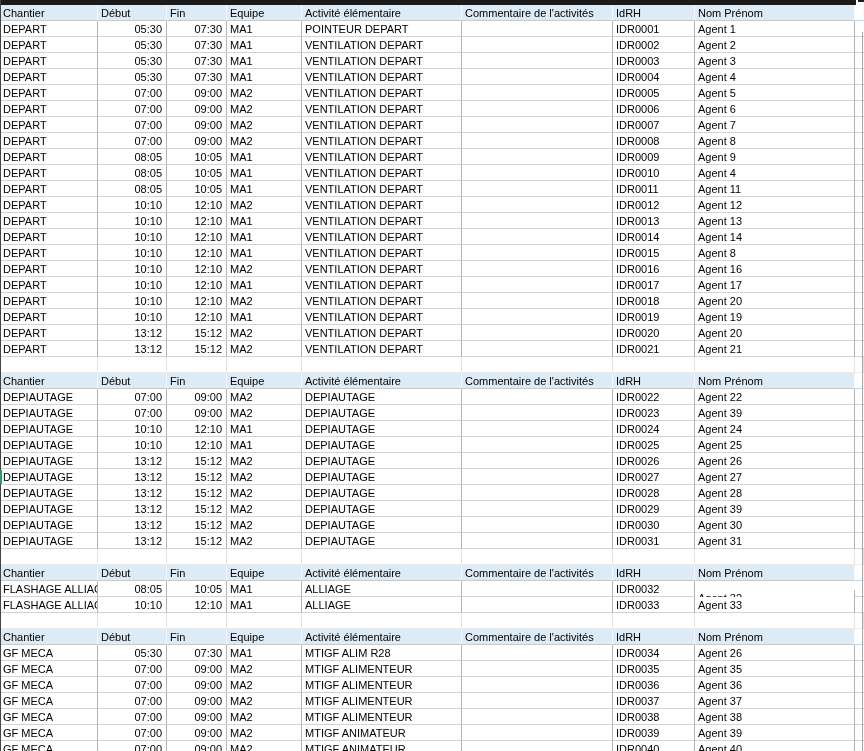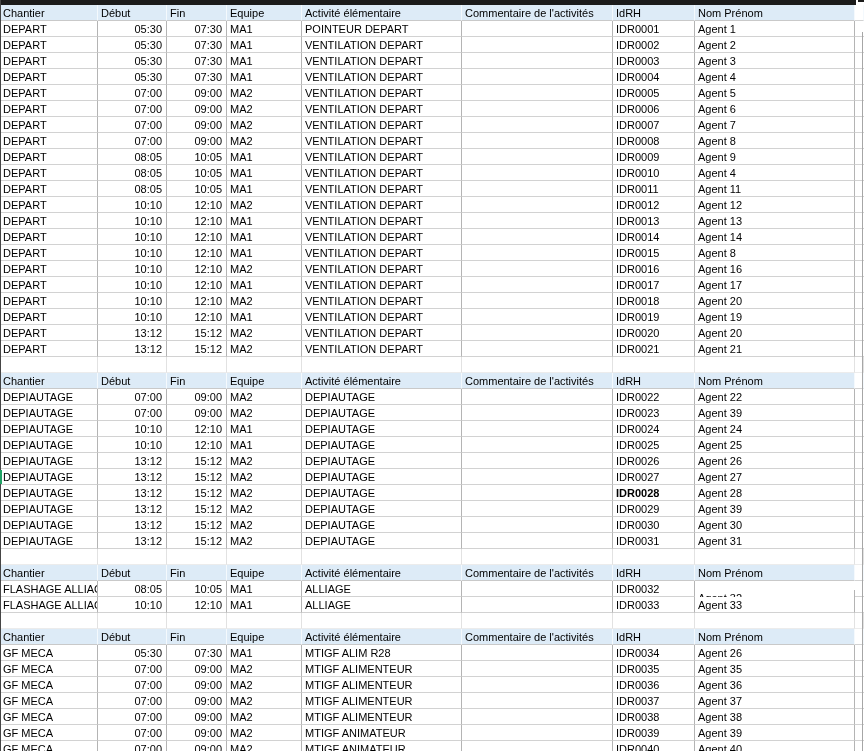--- a/index.html
+++ b/index.html
@@ -386,21 +386,21 @@
       <div class="cell" style="width: 160px;">Agent 27</div>
       <div class="cell sliver" style="width: 9px;"></div>
     </div>
     <div class="row">
       <div class="cell" style="width: 98px;">DEPIAUTAGE</div>
       <div class="cell right" style="width: 69px;">13:12</div>
       <div class="cell right" style="width: 60px;">15:12</div>
       <div class="cell" style="width: 75px;">MA2</div>
       <div class="cell" style="width: 160px;">DEPIAUTAGE</div>
       <div class="cell" style="width: 151px;"></div>
-      <div class="cell" style="width: 82px; font-weight: bold;">IDR0028</div>
+      <div class="cell" style="width: 82px;">IDR0028</div>
       <div class="cell" style="width: 160px;">Agent 28</div>
       <div class="cell sliver" style="width: 9px;"></div>
     </div>
     <div class="row">
       <div class="cell" style="width: 98px;">DEPIAUTAGE</div>
       <div class="cell right" style="width: 69px;">13:12</div>
       <div class="cell right" style="width: 60px;">15:12</div>
       <div class="cell" style="width: 75px;">MA2</div>
       <div class="cell" style="width: 160px;">DEPIAUTAGE</div>
       <div class="cell" style="width: 151px;"></div>

